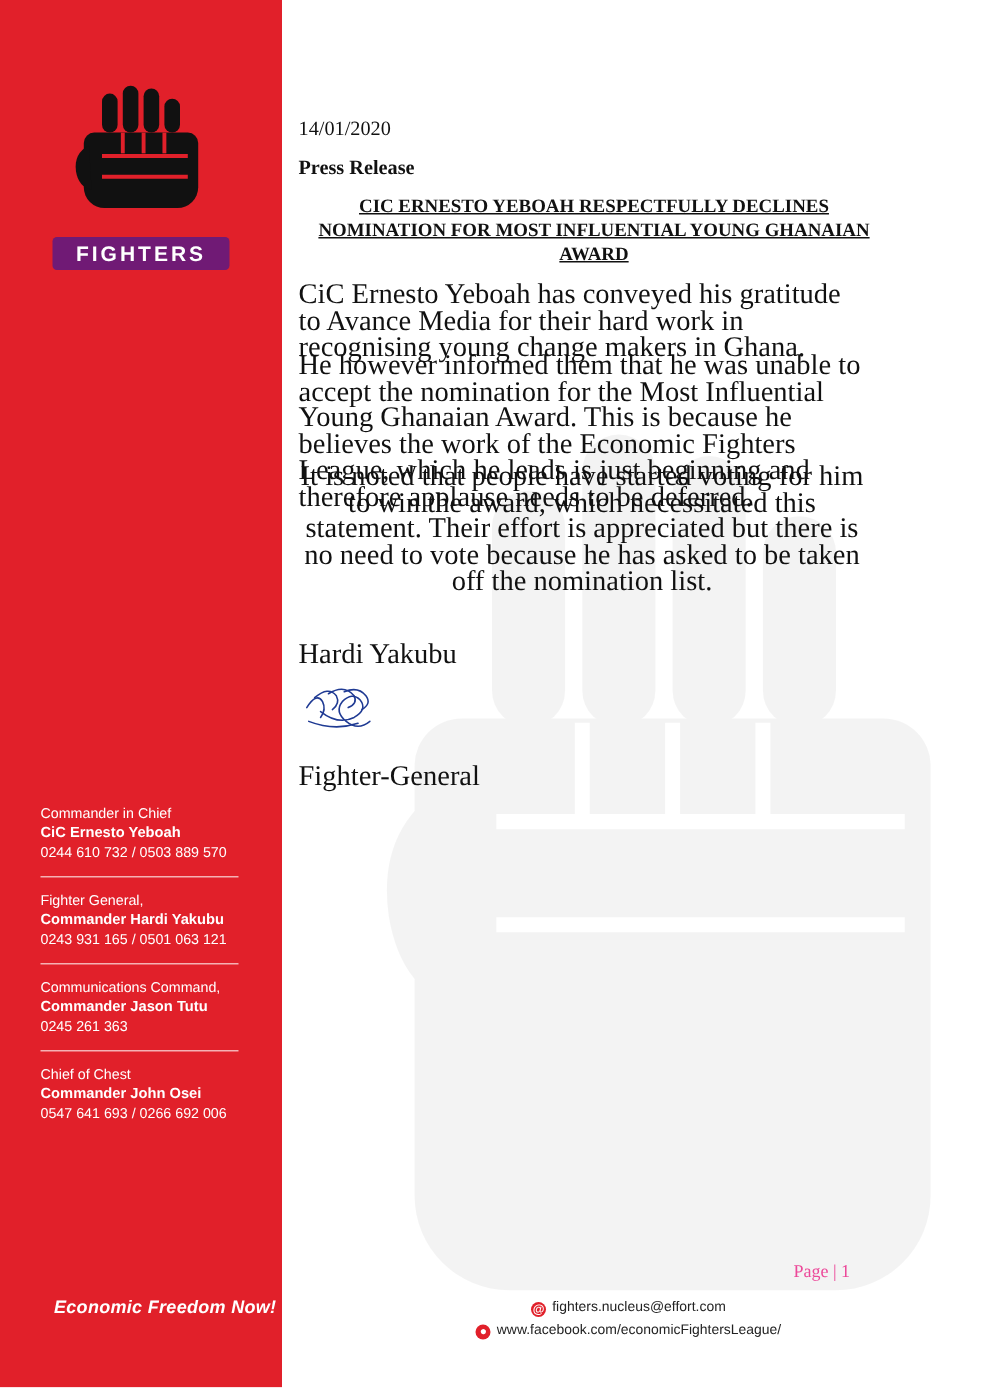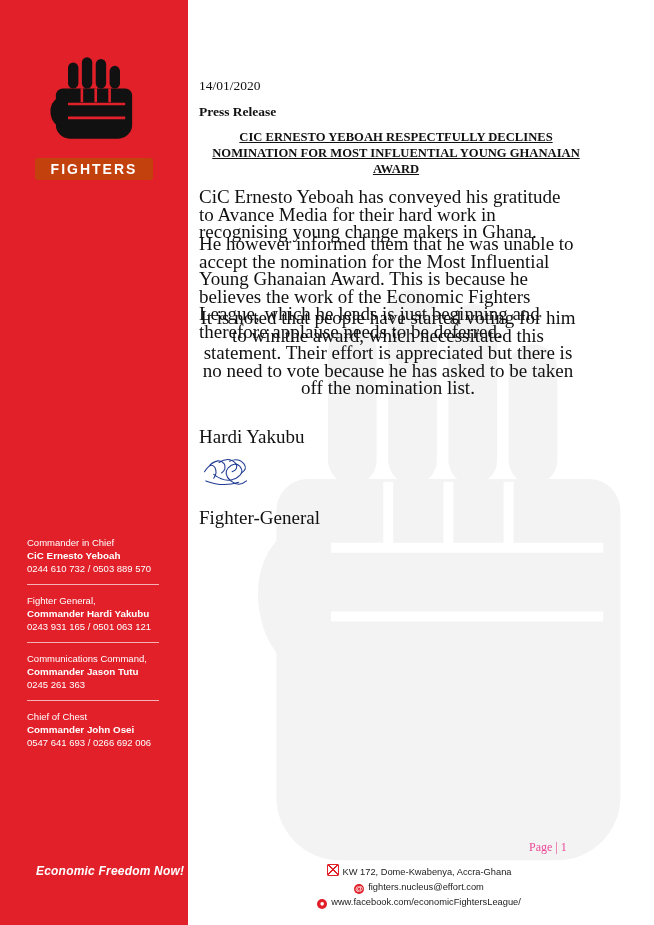--- a/index.html
+++ b/index.html
@@ -38,21 +38,21 @@
   .logo-fist {
     width: 104px;
     height: 104px;
     margin: 0 auto;
     display: block;
   }
   .logo-band {
     margin: 2px auto 0 auto;
     width: 118px;
     height: 22px;
-    background: #c2410c;
+    background: #701a75;
     border-radius: 3px;
     color: #ffffff;
     font-size: 14px;
     font-weight: bold;
     letter-spacing: 2px;
     line-height: 22px;
     text-align: center;
     font-family: "Liberation Sans", sans-serif;
   }
   .logo-sub {
@@ -339,23 +339,20 @@
       </g>
     </svg>
 
     <div class="body-text p6">Fighter-General</div>
 
     <div class="page-num">Page | 1</div>
   </div>
 
   <div class="footer">
     <span class="footer-line">
-      <span class="fic mail"></span><span>KW 172, Dome-Kwabenya, Accra-Ghana</span>
-    </span>
-    <span class="footer-line">
       <span class="fic circle">@</span><span>fighters.nucleus@effort.com</span>
     </span>
     <span class="footer-line">
       <span class="fic circle">●</span><span>www.facebook.com/economicFightersLeague/</span>
     </span>
   </div>
 
 </div>
 
 </body></html>

